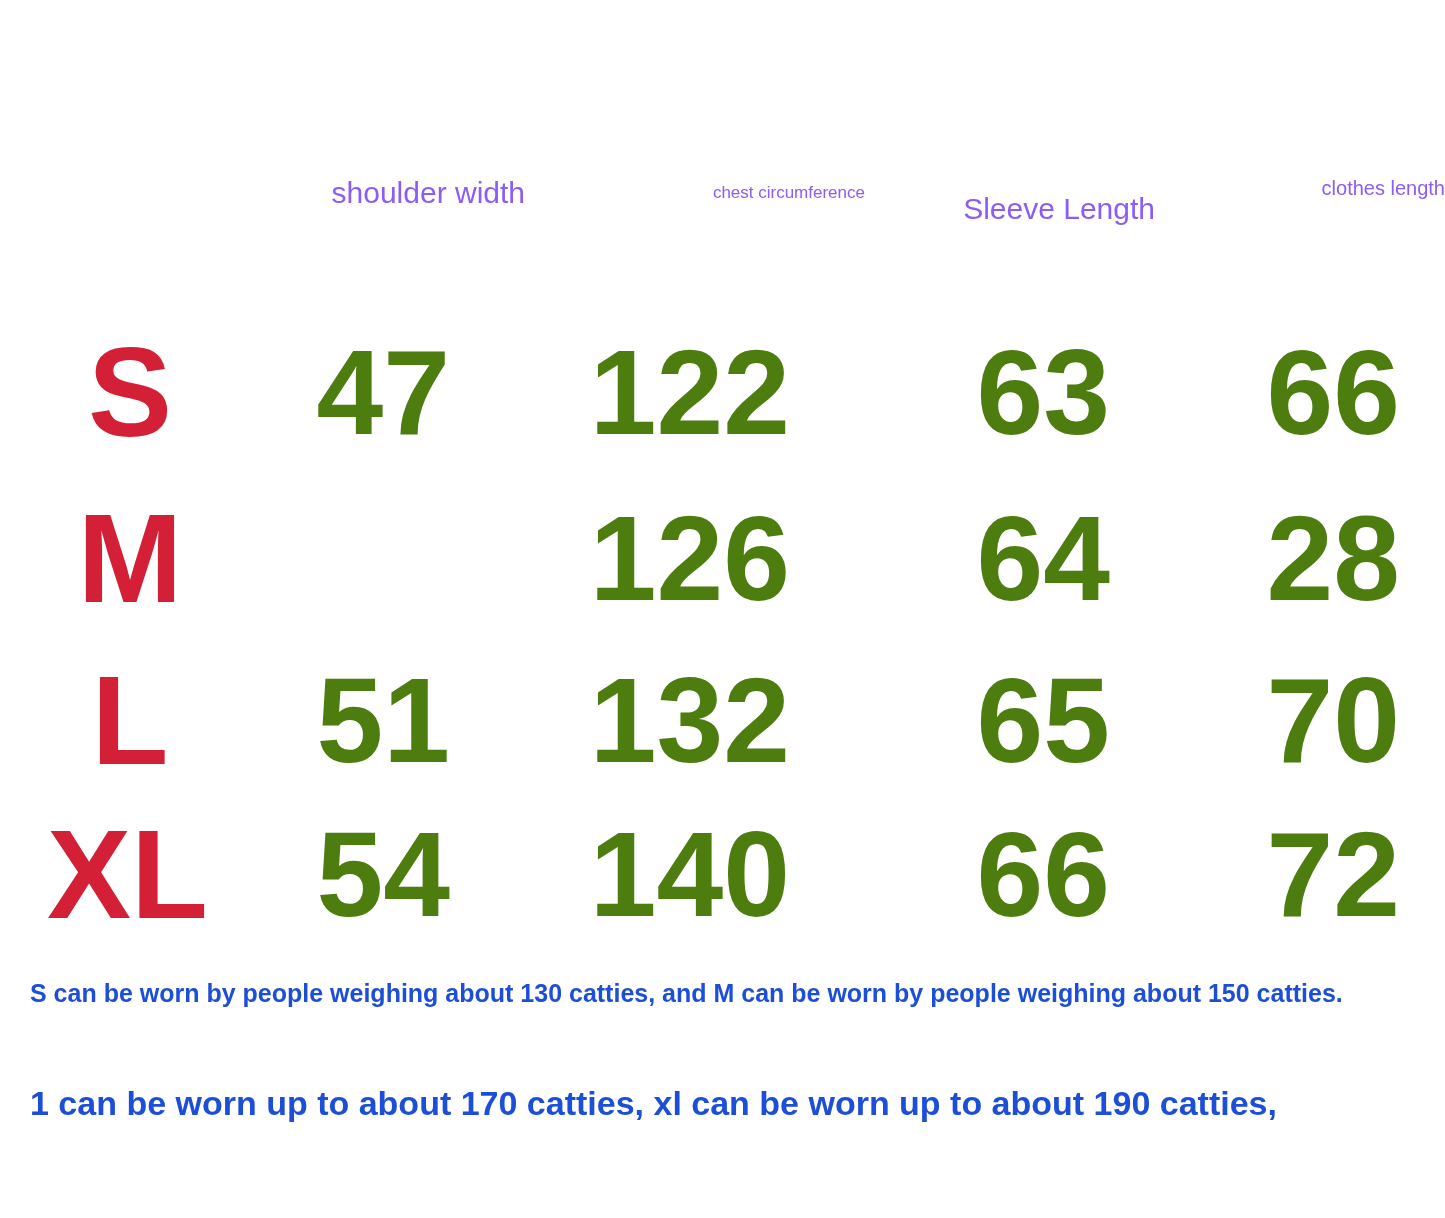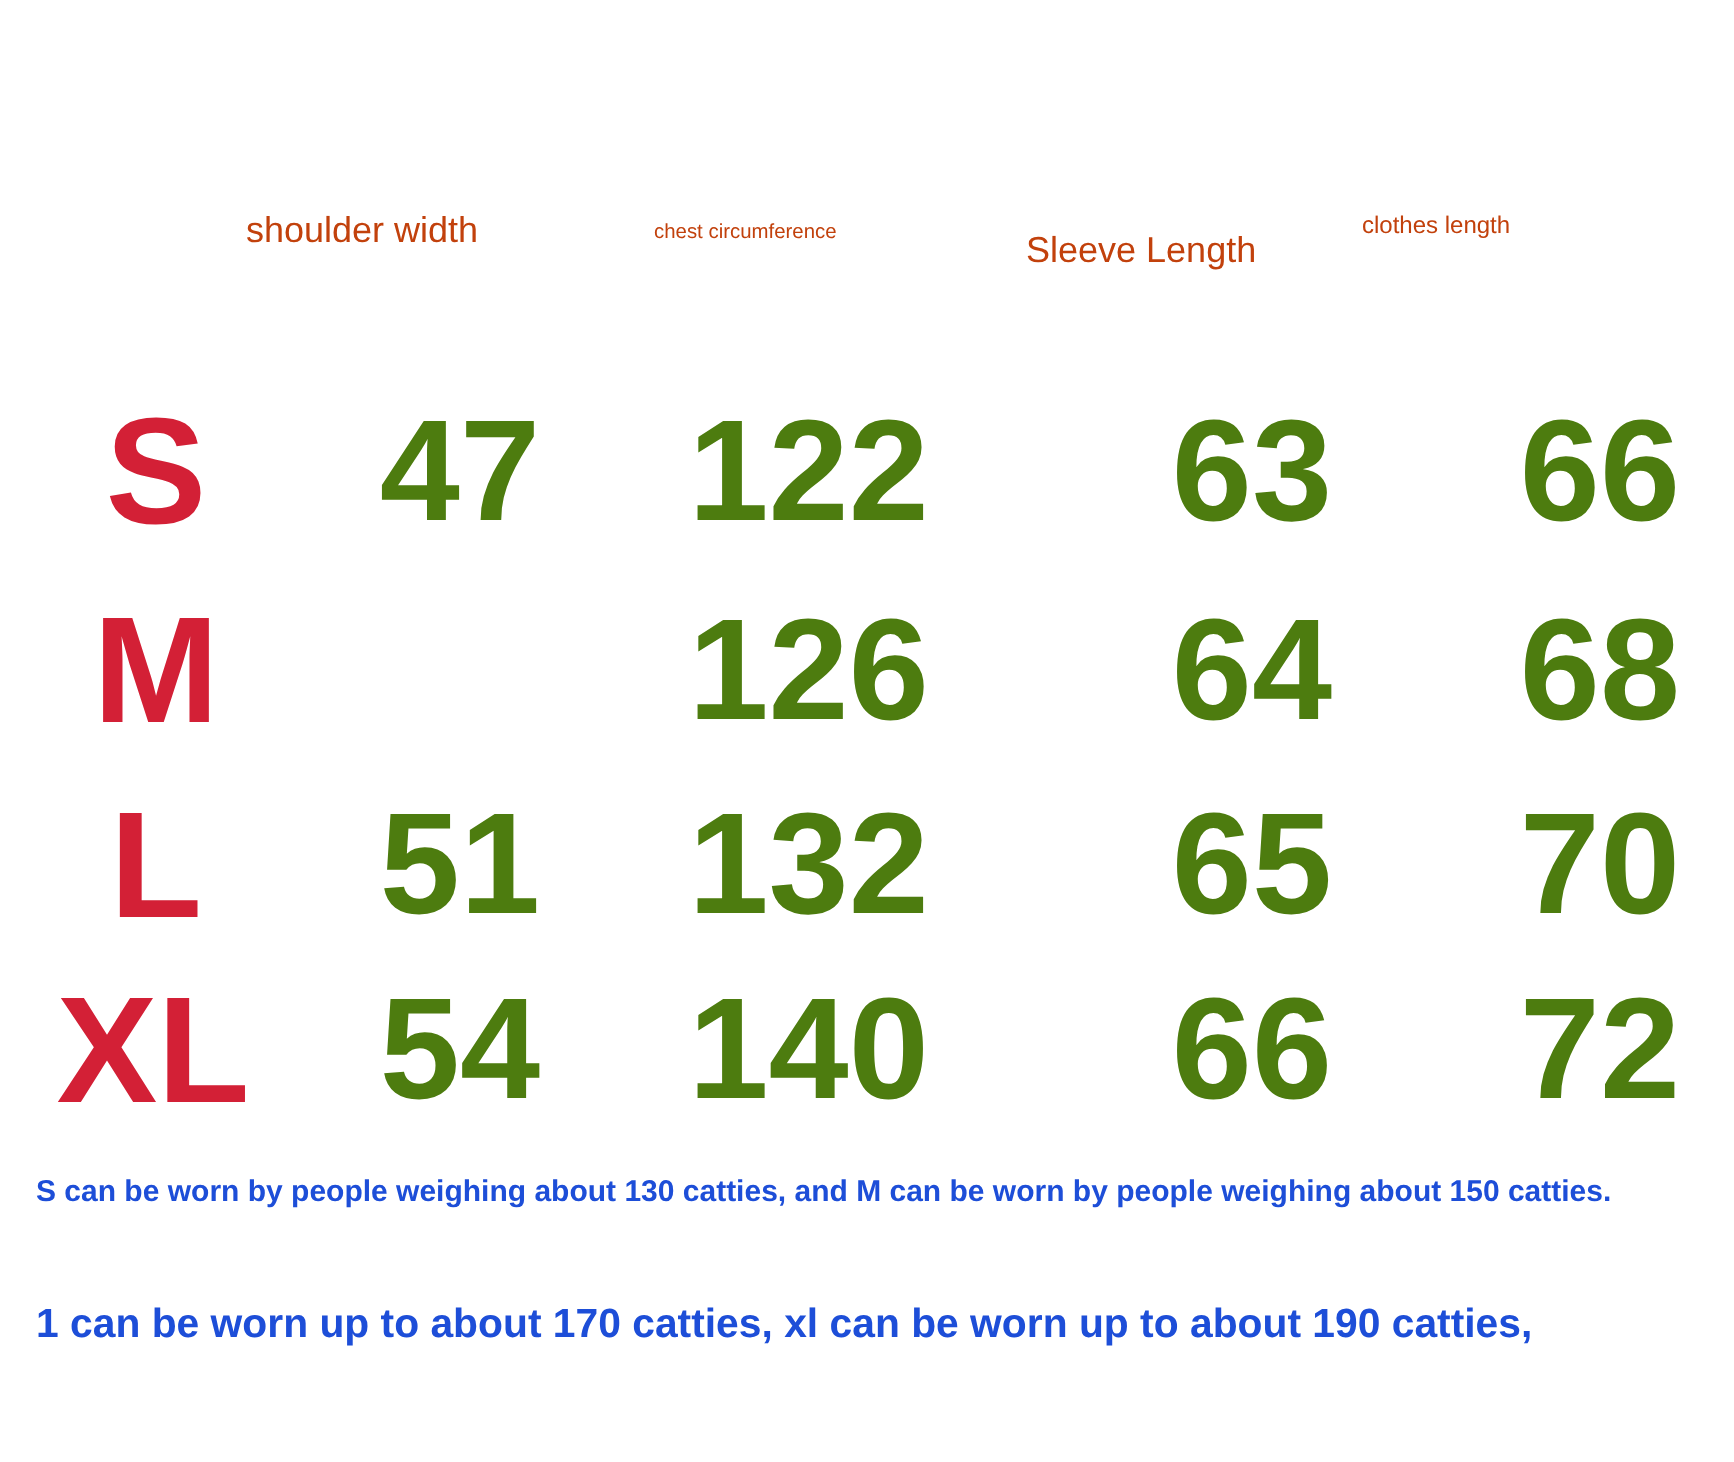--- a/index.html
+++ b/index.html
@@ -26,23 +26,23 @@
   
   .header-row {
     position: absolute;
     top: 168px;
     left: 0;
     width: 1445px;
     height: 60px;
   }
   .hdr {
     position: absolute;
-    text-align: left;
+    text-align: right;
     font-weight: 400;
-    color: #c2410c;
+    color: #8b5cf6;
     white-space: nowrap;
     line-height: 1;
   }
   .hdr-0 { left: 205px; width: 320px; font-size: 30px; top: 10px; }
   .hdr-1 { left: 545px; width: 320px; font-size: 17px; top: 16px; }
   .hdr-2 { left: 855px; width: 300px; font-size: 30px; top: 10px; margin-top: 16px; }
   .hdr-3 { left: 1135px; width: 310px; font-size: 20px; top: 10px; }
 
   
   .rows {
@@ -71,21 +71,21 @@
     top: 0;
   }
   .num {
     color: #4d7c0f;
     font-size: 120px;
     font-weight: 700;
     text-align: right;
     top: 8px;
   }
   .num-0 { left: 200px; width: 250px; }
-  .num-1 { left: 484px; width: 290px; }
+  .num-1 { left: 500px; width: 290px; }
   .num-2 { left: 820px; width: 290px; }
   .num-3 { left: 1110px; width: 290px; }
 
   
   .row-0 { height: 168px; }
   .row-1 { height: 170px; }
   .row-2 { height: 162px; }
   .row-3 { height: 160px; }
 
   .row-0 .size-cell { font-size: 126px; top: 30px; }
@@ -137,21 +137,21 @@
       <div class="cell num num-0">47</div>
       <div class="cell num num-1">122</div>
       <div class="cell num num-2">63</div>
       <div class="cell num num-3">66</div>
     </div>
 
     <div class="row row-1">
       <div class="cell size-cell">M</div>
       <div class="cell num num-1">126</div>
       <div class="cell num num-2">64</div>
-      <div class="cell num num-3">68</div>
+      <div class="cell num num-3">28</div>
     </div>
 
     <div class="row row-2">
       <div class="cell size-cell">L</div>
       <div class="cell num num-0">51</div>
       <div class="cell num num-1">132</div>
       <div class="cell num num-2">65</div>
       <div class="cell num num-3">70</div>
     </div>
 

